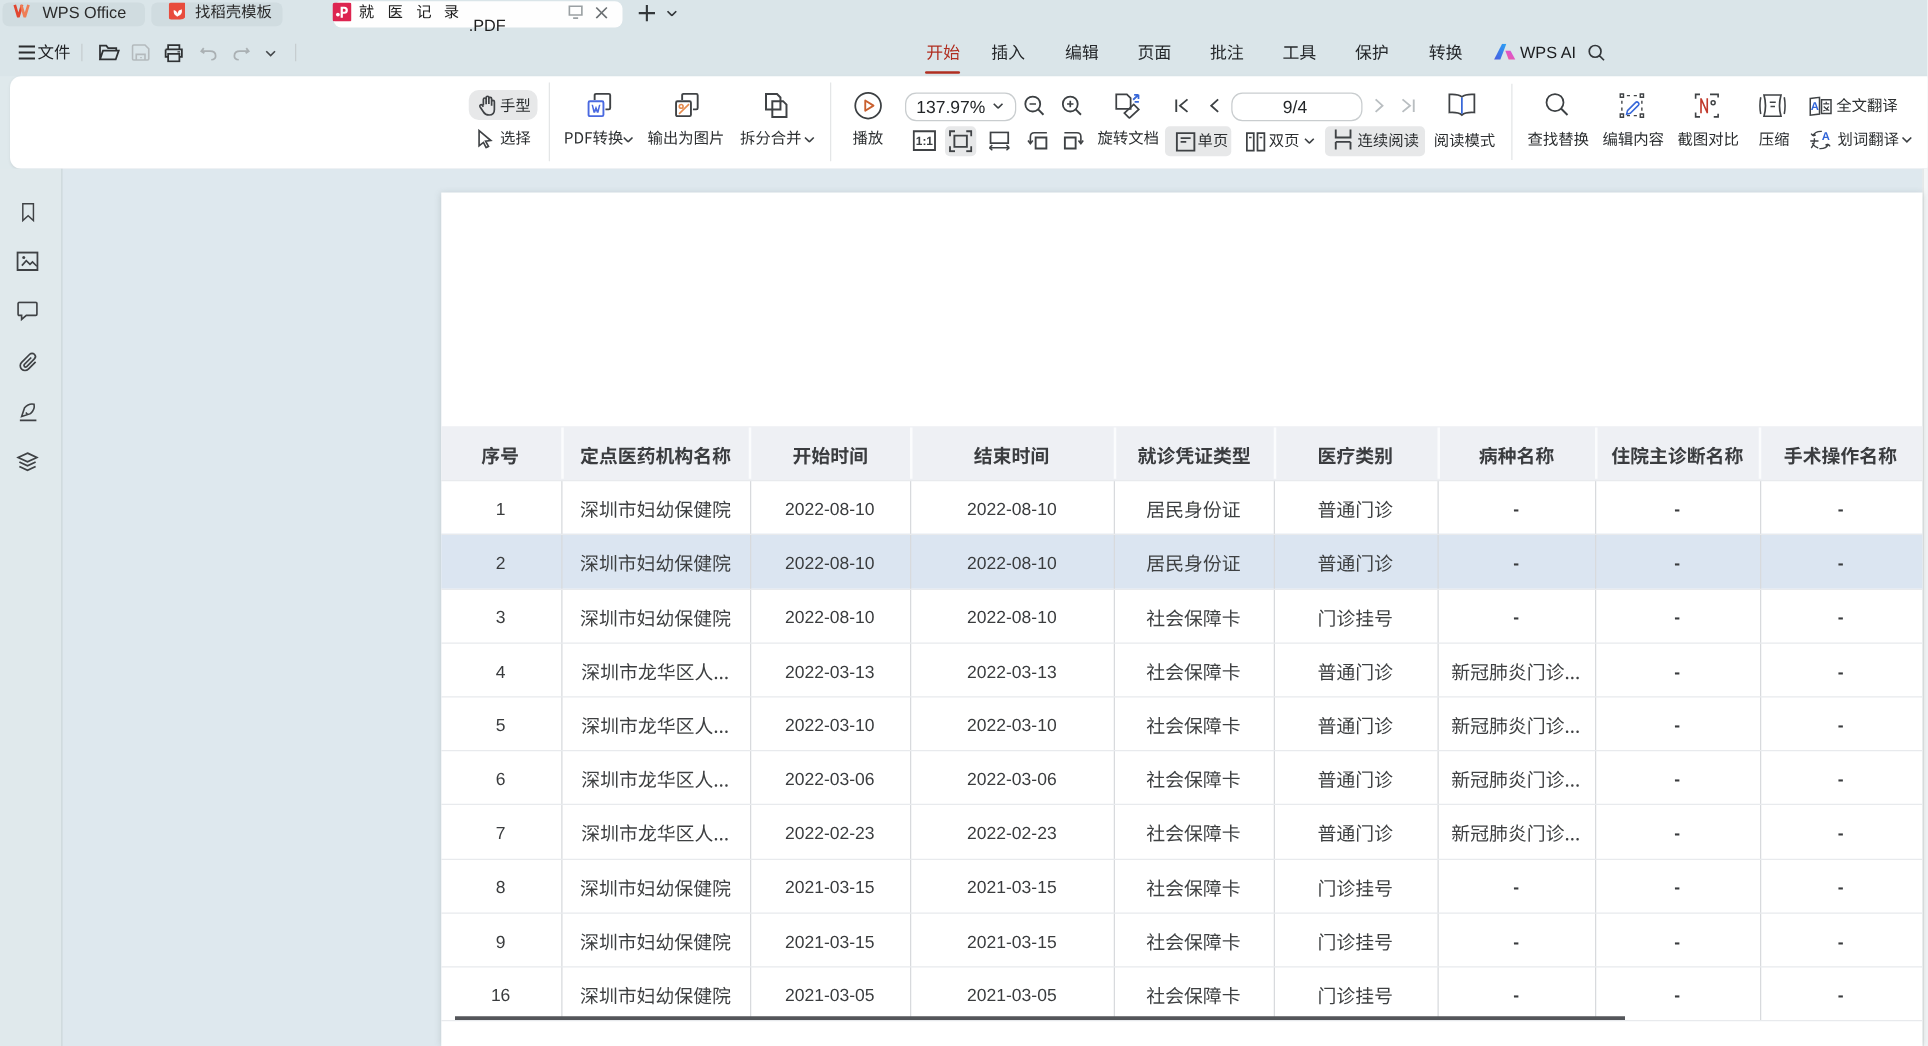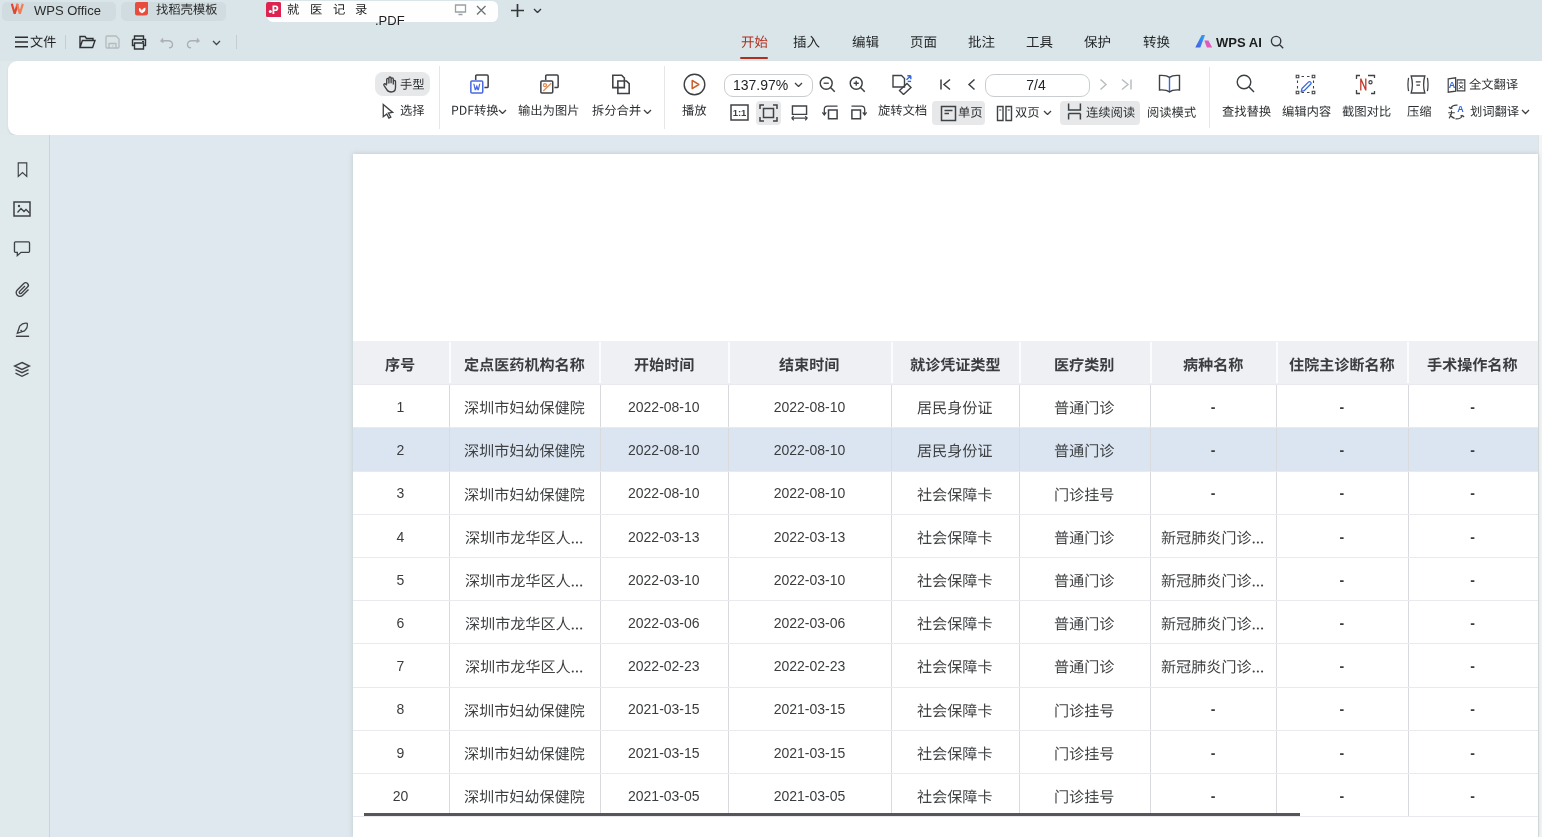--- a/index.html
+++ b/index.html
@@ -291,21 +291,21 @@
         <stop offset="1" stop-color="#2aa3f5"></stop>
       </linearGradient>
       <linearGradient id="ai2" x1="0" y1="1" x2="1" y2="0">
         <stop offset="0" stop-color="#f05a9a"></stop>
         <stop offset="1" stop-color="#d054e8"></stop>
       </linearGradient>
     </defs>
     <path d="M6.7 0 H10.1 L5.3 12.5 H0.3 Z" fill="url(#ai1)"></path>
     <path d="M9.3 5.6 H13.4 L17.2 12.5 H11.9 Z" fill="url(#ai2)"></path>
   </svg>
-<span class="" style="position:absolute;left:1216.0px;top:41.8px;font-size:13.0px;color:#1b1d1f;font-weight:bold;letter-spacing:0;transform:translate(0,-50%);white-space:nowrap">WPS AI</span>
+<span class="" style="position:absolute;left:1216.0px;top:41.8px;font-size:13.0px;color:#1b1d1f;font-weight:normal;letter-spacing:0;transform:translate(0,-50%);white-space:nowrap">WPS AI</span>
 <svg class="ic" style="left:1269.8px;top:34.8px;width:14.5px;height:14.5px" viewBox="0 0 14.5 14.5">
     <path d="M6.1 1.4 A4.7 4.7 0 1 0 6.1 10.8 A4.7 4.7 0 1 0 6.1 1.4 M9.5 9.5 L13.2 13.2" fill="none" stroke="#33373a" stroke-width="1.35"></path>
   </svg>
 <div style="position:absolute;left:8px;top:61px;width:1544px;height:73.5px;background:#ffffff;border-radius:9px;box-shadow:0 1px 2px rgba(120,130,135,0.18)"></div>
 <div style="position:absolute;left:0;top:134.5px;width:1542px;height:702.5px;background:#dee8ee"></div>
 <div class="" style="position:absolute;left:0;top:134.5px;width:49px;height:702.5px;background:#e0e9ec"></div>
 <div class="" style="position:absolute;left:49px;top:134.5px;width:1px;height:702.5px;background:#ccd6d9"></div>
 <div class="" style="position:absolute;left:1537.5px;top:134.5px;width:4.5px;height:702.5px;background:#f3f6f7;border-left:1px solid #dfe3e4"></div>
 <div style="position:absolute;left:352.5px;top:154px;width:1185px;height:683px;background:#ffffff;box-shadow:0 0 5px rgba(100,110,115,0.25)"></div>
 <svg class="ic" style="left:13.5px;top:160.5px;width:17.0px;height:17.0px" viewBox="0 0 19 22">
@@ -805,21 +805,21 @@
     <g fill="#3e4042" transform="scale(1,-1)">
       <use href="#gr95e8" x="0"></use>
       <use href="#gr8bca" x="1000"></use>
       <use href="#gr6302" x="2000"></use>
       <use href="#gr53f7" x="3000"></use>
     </g>
   </svg>
 <span class="tb" style="position:absolute;left:1213.0px;top:752.6px;font-size:14.0px;color:#3a3c3e;font-weight:bold;letter-spacing:0;transform:translate(-50%,-50%);white-space:nowrap">-</span>
 <span class="tb" style="position:absolute;left:1341.8px;top:752.6px;font-size:14.0px;color:#3a3c3e;font-weight:bold;letter-spacing:0;transform:translate(-50%,-50%);white-space:nowrap">-</span>
 <span class="tb" style="position:absolute;left:1472.5px;top:752.6px;font-size:14.0px;color:#3a3c3e;font-weight:bold;letter-spacing:0;transform:translate(-50%,-50%);white-space:nowrap">-</span>
-<span class="tb" style="position:absolute;left:400.5px;top:795.8px;font-size:14.0px;color:#3a3c3e;font-weight:normal;letter-spacing:0;transform:translate(-50%,-50%);white-space:nowrap">20</span>
+<span class="tb" style="position:absolute;left:400.5px;top:795.8px;font-size:14.0px;color:#3a3c3e;font-weight:normal;letter-spacing:0;transform:translate(-50%,-50%);white-space:nowrap">16</span>
 <svg class="ct tb" style="left:461.6px;top:788.9px;width:124.80px;height:15.10px" viewBox="-132 -880 8264 1000">
     <g fill="#3e4042" transform="scale(1,-1)">
       <use href="#gr6df1" x="0"></use>
       <use href="#gr5733" x="1000"></use>
       <use href="#gr5e02" x="2000"></use>
       <use href="#gr5987" x="3000"></use>
       <use href="#gr5e7c" x="4000"></use>
       <use href="#gr4fdd" x="5000"></use>
       <use href="#gr5065" x="6000"></use>
       <use href="#gr9662" x="7000"></use>
@@ -977,21 +977,21 @@
     <path d="M13.3 8.4 L15.2 10.9 L17.1 8.4" fill="none" stroke="#3f4245" stroke-width="1.30"></path>
     <path d="M2.4 6 H11 V14.8 H2.4 Z" fill="none" stroke="#3f4245" stroke-width="1.50"></path>
   </svg>
 <svg class="ic" style="left:938.5px;top:77.5px;width:13.0px;height:13.0px" viewBox="0 0 13 13">
     <path d="M2 1.5 V11.5 M11 1.5 L5 6.5 L11 11.5" fill="none" stroke="#3c4043" stroke-width="1.50"></path>
   </svg>
 <svg class="ic" style="left:966.5px;top:77.5px;width:9.0px;height:13.0px" viewBox="0 0 9 13">
     <path d="M7.5 1.5 L2 6.5 L7.5 11.5" fill="none" stroke="#3c4043" stroke-width="1.50"></path>
   </svg>
 <div class="" style="position:absolute;left:984.5px;top:73.5px;width:103px;height:21px;background:#fff;border:1px solid #c9cdcf;border-radius:9px"></div>
-<span class="" style="position:absolute;left:1036.0px;top:84.5px;font-size:14.0px;color:#222527;font-weight:normal;letter-spacing:0;transform:translate(-50%,-50%);white-space:nowrap">7/4</span>
+<span class="" style="position:absolute;left:1036.0px;top:84.5px;font-size:14.0px;color:#222527;font-weight:normal;letter-spacing:0;transform:translate(-50%,-50%);white-space:nowrap">9/4</span>
 <svg class="ic" style="left:1098.5px;top:77.5px;width:9.0px;height:13.0px" viewBox="0 0 9 13">
     <path d="M1.5 1.5 L7 6.5 L1.5 11.5" fill="none" stroke="#b9bec1" stroke-width="1.50"></path>
   </svg>
 <svg class="ic" style="left:1119.5px;top:77.5px;width:13.0px;height:13.0px" viewBox="0 0 13 13">
     <path d="M2 1.5 L8 6.5 L2 11.5 M11 1.5 V11.5" fill="none" stroke="#b9bec1" stroke-width="1.50"></path>
   </svg>
 <svg class="ic" style="left:1157.5px;top:74.0px;width:23.0px;height:20.0px" viewBox="0 0 23 20">
     <path d="M11.5 3.5 Q8.5 1 1.5 1.5 V16 Q8.5 15.5 11.5 18 Q14.5 15.5 21.5 16 V1.5 Q14.5 1 11.5 3.5 Z" fill="none" stroke="#3f4245" stroke-width="1.40"></path>
     <path d="M11.5 4 V17" fill="none" stroke="#3868d9" stroke-width="1.40"></path>
   </svg>

